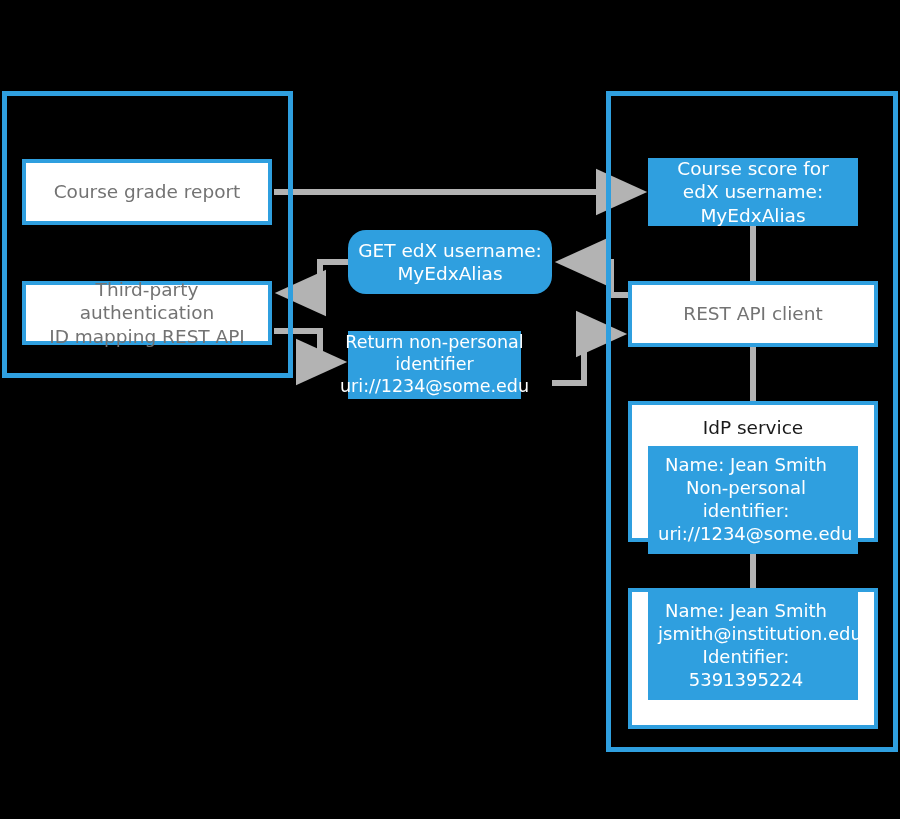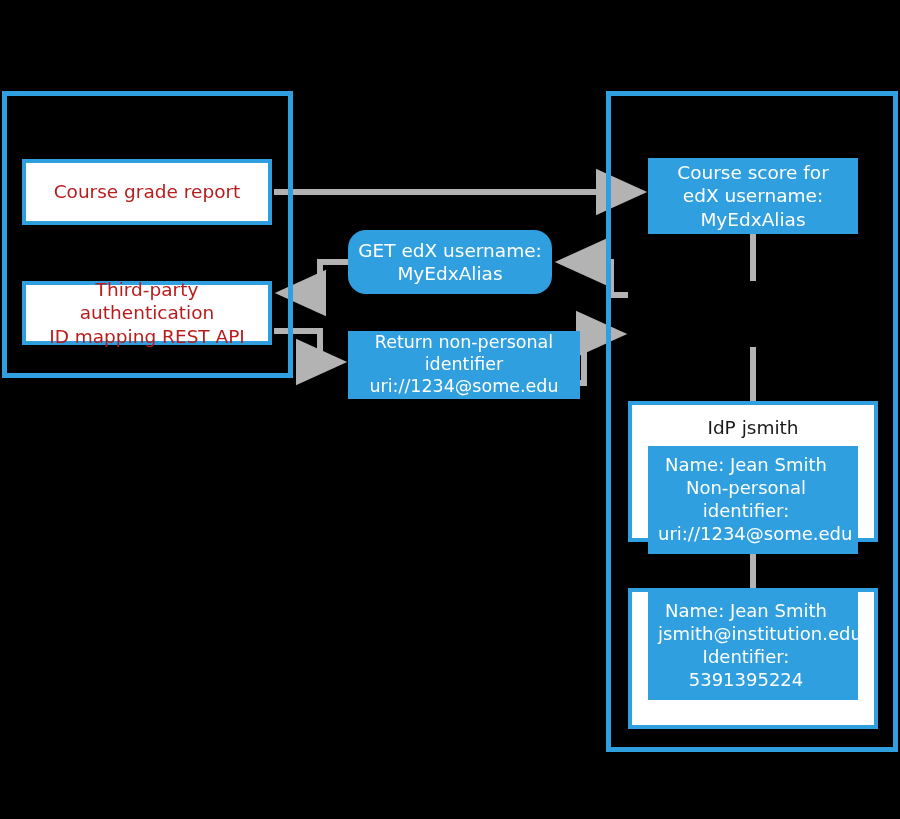--- a/index.html
+++ b/index.html
@@ -22,21 +22,21 @@
     box-sizing:border-box;
     display:flex;
     align-items:center;
     justify-content:center;
     text-align:center;
     line-height:1.25;
   }
   .node-white{
     background:#ffffff;
     border:4px solid #2f9fdf;
-    color:#b91c1c;
+    color:#737373;
   }
   .node-blue{
     background:#2f9fdf;
     border:0;
     color:#ffffff;
   }
   .node .label{white-space:pre-line;padding:0 6px;}
   .fs18{font-size:18.5px;}
   .fs17{font-size:17.5px;}
   .group-box{
@@ -124,35 +124,38 @@
   <div class="node node-white" style="left:22px;top:281px;width:250px;height:64px;">
     <span class="label fs18">Third-party authentication
 ID mapping REST API</span>
   </div>
 
   <div class="node node-blue" style="left:348px;top:230px;width:204px;height:64px;border-radius:18px;">
     <span class="label fs18">GET edX username:
 MyEdxAlias</span>
   </div>
 
-  <div class="node node-blue" style="left:348px;top:331px;width:232px;height:68px;">
+  <div class="node node-blue" style="left:348px;top:331px;width:173px;height:68px;">
     <span class="label fs17">Return non-personal
 identifier
 uri://1234@some.edu</span>
   </div>
 
-  <div class="node node-blue" style="left:648px;top:158px;width:210px;height:76px;">
+  <div class="node node-blue" style="left:648px;top:158px;width:210px;height:68px;">
     <span class="label fs18">Course score for
 edX username:
 MyEdxAlias</span>
   </div>
 
+  <div class="node node-white" style="left:628px;top:281px;width:250px;height:66px;">
+    <span class="label fs18">REST API client</span>
+  </div>
 
   <div class="group-box" style="left:628px;top:401px;width:250px;height:141px;">
-    <div class="group-title">IdP jsmith</div>
+    <div class="group-title">IdP service</div>
     <div class="group-inner" style="width:210px;">Name: Jean Smith
 Non-personal identifier:
 uri://1234@some.edu</div>
   </div>
 
   <div class="group-box" style="left:628px;top:588px;width:250px;height:141px;">
     <div class="group-inner" style="width:210px;">Name: Jean Smith
 jsmith@institution.edu
 Identifier: 5391395224</div>
   </div>

